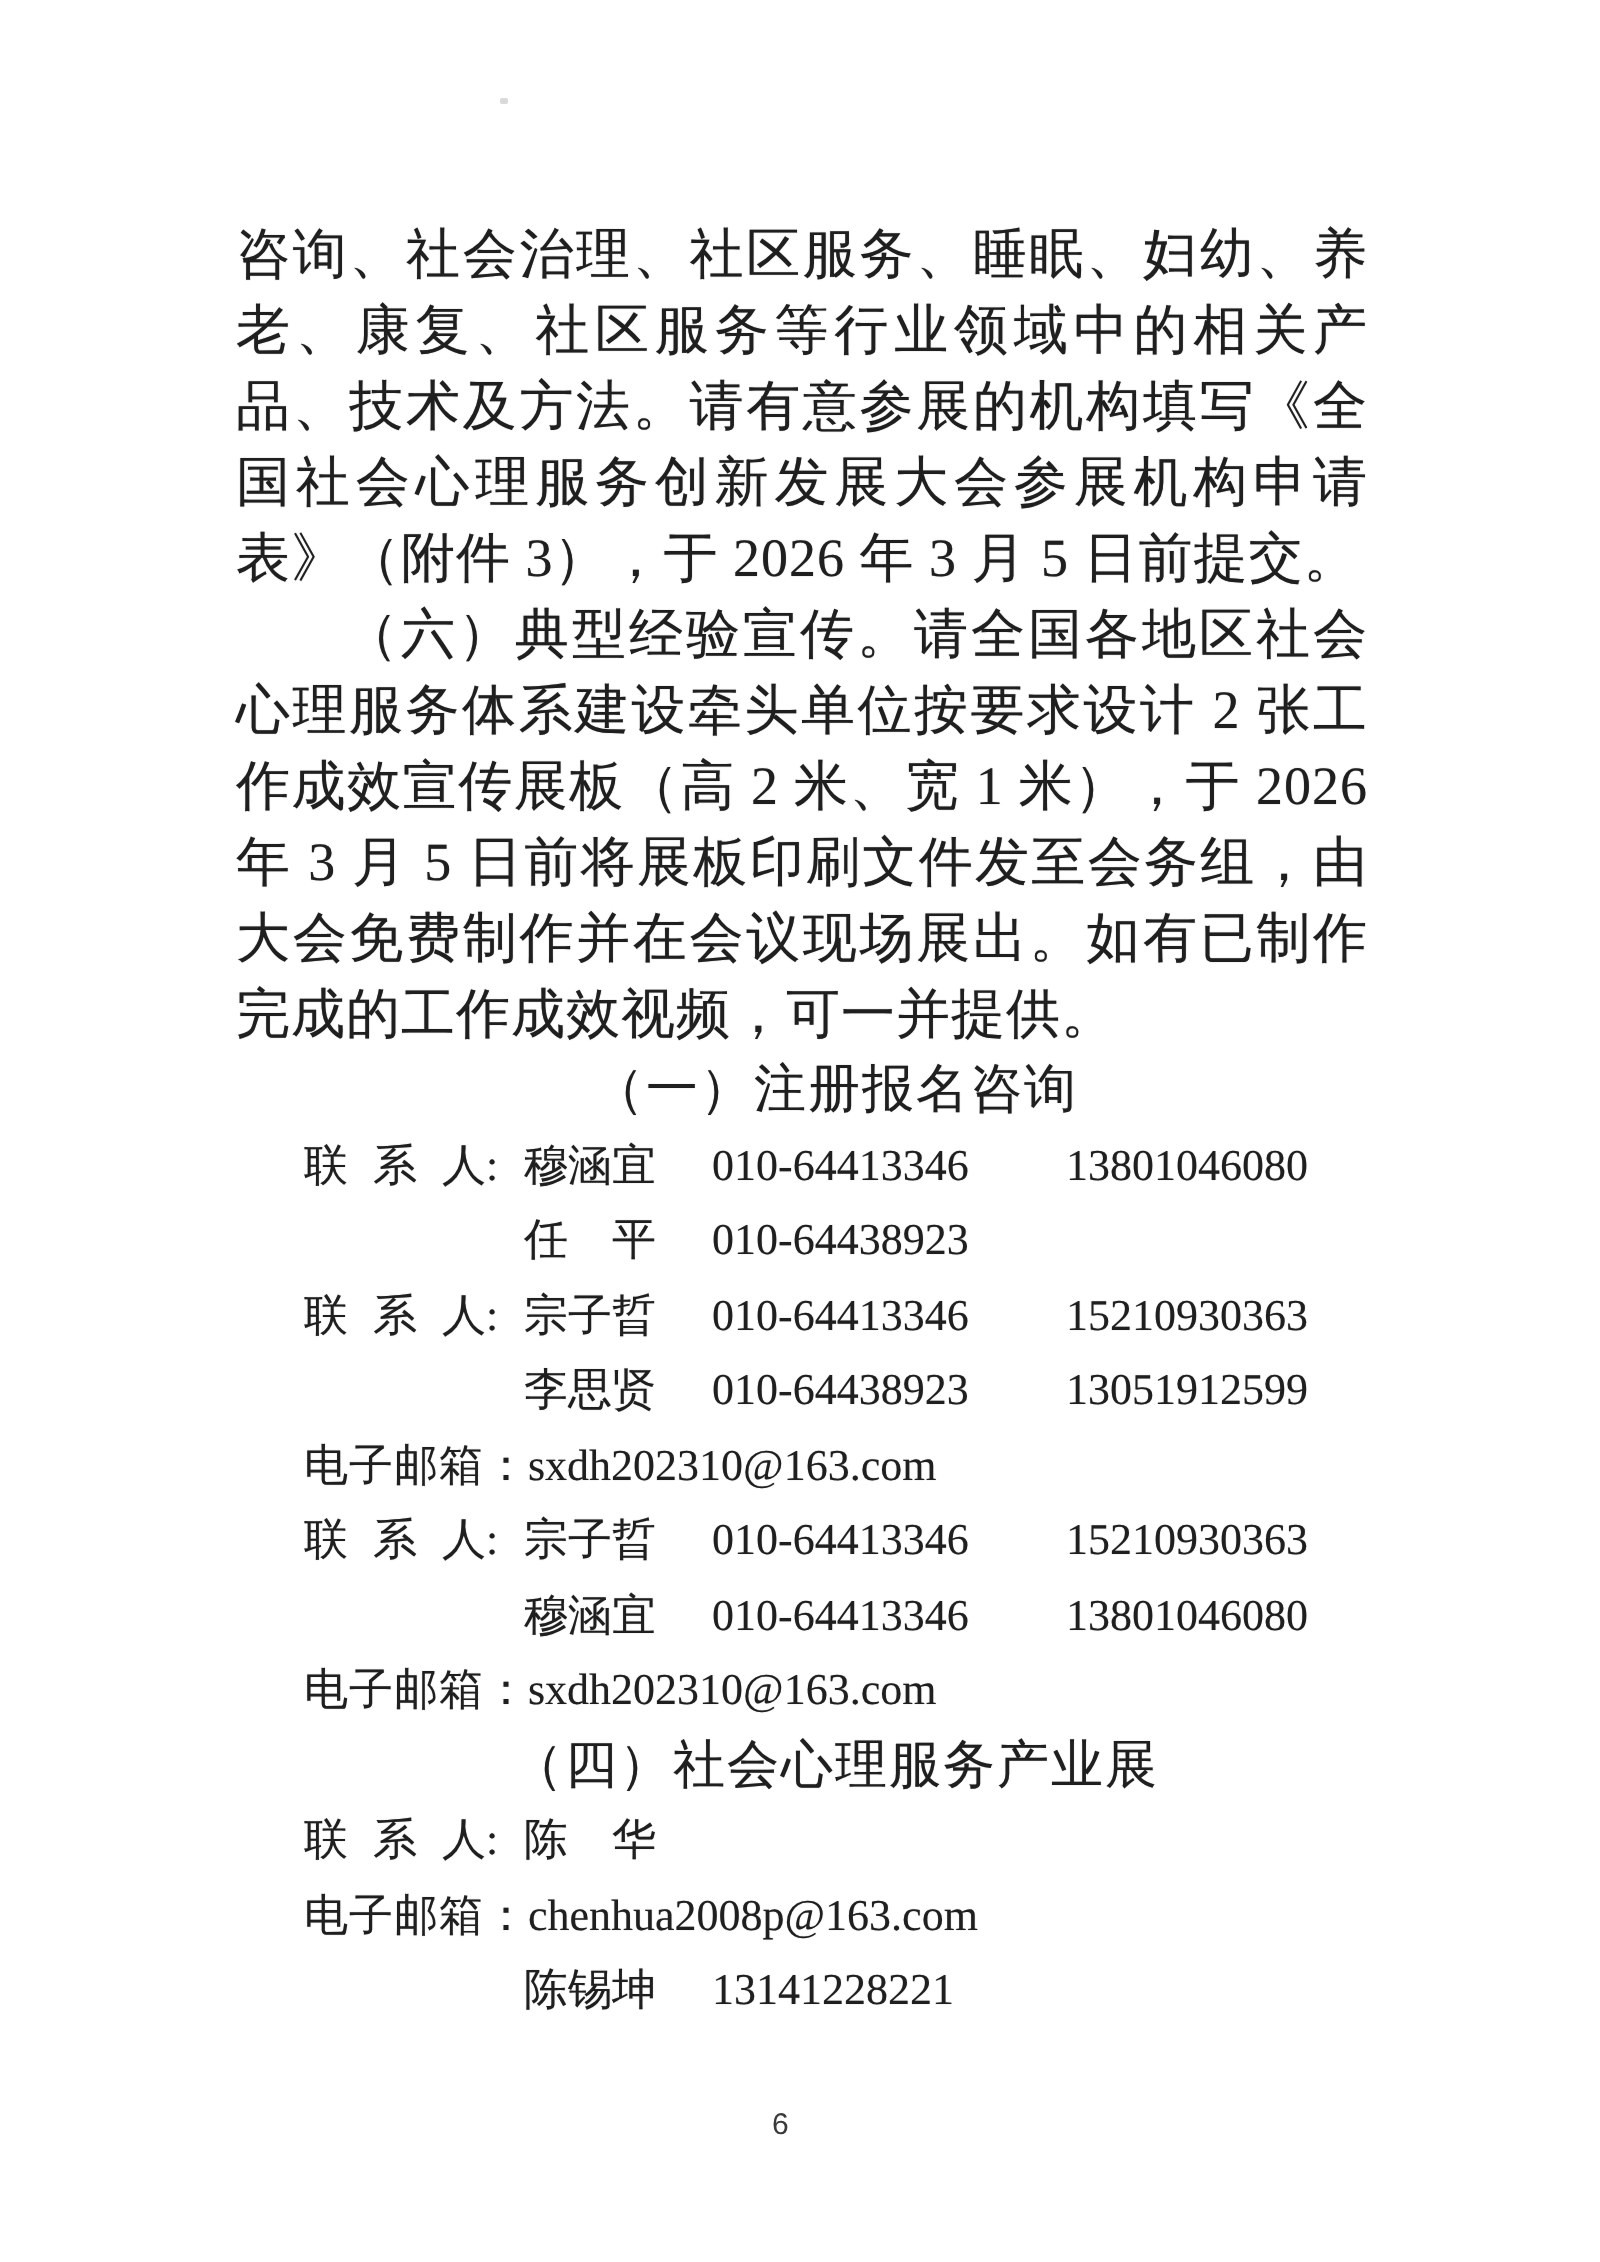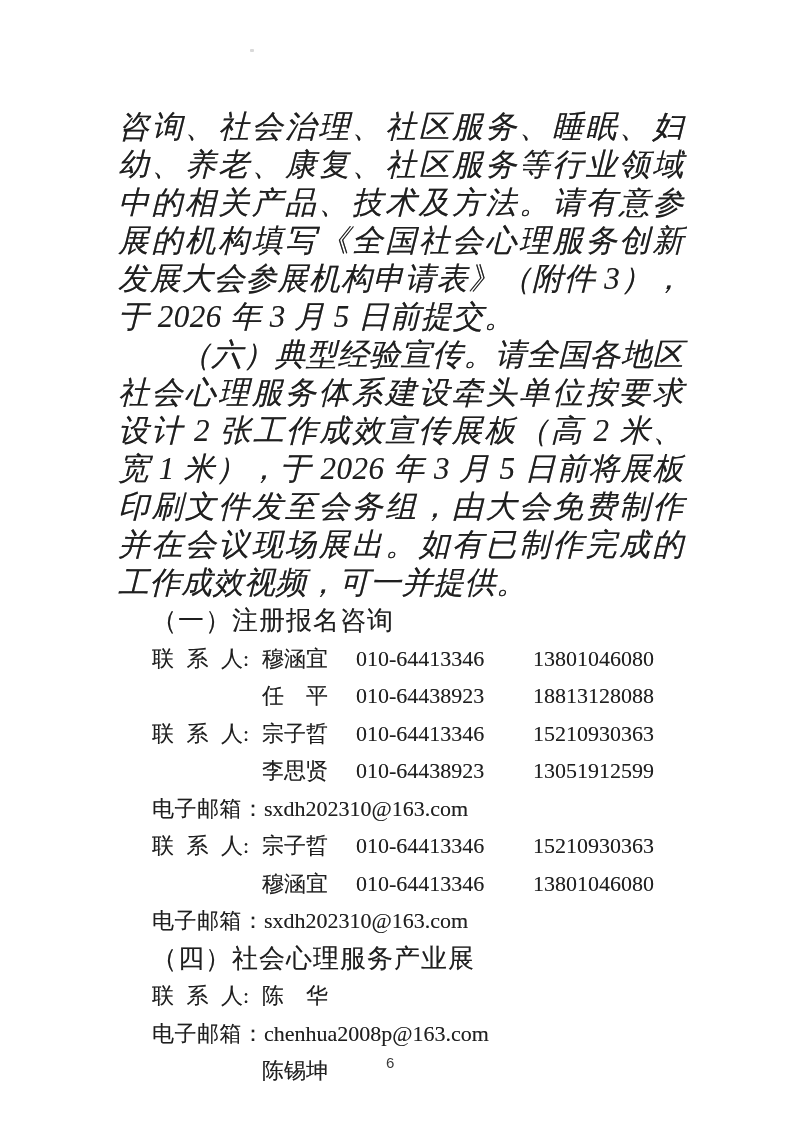--- a/index.html
+++ b/index.html
@@ -15,47 +15,47 @@
     position: absolute; left: 0; top: 0;
     width: 800px; height: 1131px;
     background: #ffffff;
   }
   .content {
     position: absolute;
     left: 118px; top: 108px;
     width: 566px;
   }
   .para {
-    font-size: 31px;
+    font-size: 27px;
     line-height: 38px;
     text-align: justify;
     text-justify: inter-ideograph;
     margin: 0;
     letter-spacing: 0.5px;
     text-shadow: 0 0 0.5px rgba(30,30,30,0.55);
-    font-style: italic;
   }
   .para.indent { text-indent: 2em; }
   .section-heading {
     font-family: "Liberation Sans", sans-serif;
     font-weight: 700;
     font-size: 25px;
     line-height: 38px;
     padding-left: 36px;
     color: #171717;
     letter-spacing: 2px;
     margin: 0;
   }
   .sub-title {
     font-size: 26px;
     line-height: 37.5px;
     padding-left: 33px;
     letter-spacing: 1px;
     white-space: nowrap;
     text-shadow: 0 0 0.5px rgba(30,30,30,0.45);
+    text-align: center;
   }
   .crow {
     position: relative;
     height: 37.5px;
     font-size: 22px;
     line-height: 37.5px;
     white-space: nowrap;
     text-shadow: 0 0 0.5px rgba(30,30,30,0.45);
     text-decoration: underline;
   }
@@ -97,21 +97,20 @@
     <div class="sub-title">（一）注册报名咨询</div>
     <div class="crow">
       <span class="col lab-c">联 系 人:</span>
       <span class="col c-name">穆涵宜</span>
       <span class="col c-ph1">010-64413346</span>
       <span class="col c-ph2">13801046080</span>
     </div>
     <div class="crow">
       <span class="col c-name">任　平</span>
       <span class="col c-ph1">010-64438923</span>
-      <span class="col c-ph2">18813128088</span>
     </div>
 
     <div class="crow">
       <span class="col lab-c">联 系 人:</span>
       <span class="col c-name">宗子晢</span>
       <span class="col c-ph1">010-64413346</span>
       <span class="col c-ph2">15210930363</span>
     </div>
     <div class="crow">
       <span class="col c-name">李思贤</span>
@@ -143,19 +142,20 @@
     <div class="crow">
       <span class="col lab-c">联 系 人:</span>
       <span class="col c-name">陈　华</span>
     </div>
     <div class="crow">
       <span class="col lab-e">电子邮箱：</span>
       <span class="col c-email">chenhua2008p@163.com</span>
     </div>
     <div class="crow">
       <span class="col c-name">陈锡坤</span>
+      <span class="col c-ph1">13141228221</span>
     </div>
 
   </div>
 
   <div class="page-number">6</div>
 
 </div>
 
 </body></html>

